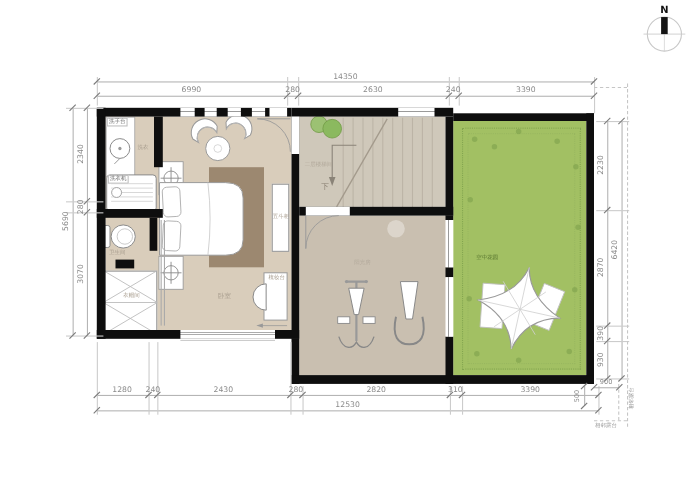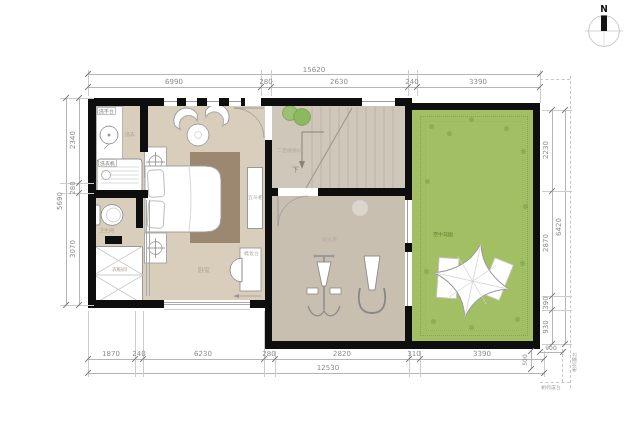--- a/index.html
+++ b/index.html
@@ -239,21 +239,21 @@
   <div class="ext" style="left:417px;top:70px;width:1px;height:26px"></div>
   <div class="ext" style="left:540px;top:70px;width:1px;height:33px"></div>
   <div class="tk" style="left:88px;top:74px"></div>
     <div class="tk" style="left:540px;top:74px"></div>
   <div class="tk" style="left:88px;top:87px"></div>
     <div class="tk" style="left:261px;top:87px"></div>
   <div class="tk" style="left:271px;top:87px"></div>
     <div class="tk" style="left:408px;top:87px"></div>
   <div class="tk" style="left:417px;top:87px"></div>
     <div class="tk" style="left:540px;top:87px"></div>
-  <div class="dth" style="left:314px;top:66px">15620</div>
+  <div class="dth" style="left:314px;top:66px">14350</div>
   <div class="dth" style="left:174px;top:78px">6990</div>
   <div class="dth" style="left:266px;top:78px">280</div>
   <div class="dth" style="left:339px;top:78px">2630</div>
   <div class="dth" style="left:412px;top:78px">240</div>
   <div class="dth" style="left:478px;top:78px">3390</div>
 
   <div class="dl" style="left:88px;top:359px;width:456px;height:1px"></div>
   <div class="dl" style="left:88px;top:373px;width:456px;height:1px"></div>
   <div class="ext" style="left:88px;top:311px;width:1px;height:66px"></div>
   <div class="ext" style="left:135px;top:311px;width:1px;height:66px"></div>
@@ -266,28 +266,28 @@
   <div class="tk" style="left:88px;top:359px"></div>
     <div class="tk" style="left:135px;top:359px"></div>
   <div class="tk" style="left:143px;top:359px"></div>
     <div class="tk" style="left:264px;top:359px"></div>
   <div class="tk" style="left:275px;top:359px"></div>
     <div class="tk" style="left:409px;top:359px"></div>
   <div class="tk" style="left:420px;top:359px"></div>
     <div class="tk" style="left:544px;top:359px"></div>
   <div class="tk" style="left:88px;top:373px"></div>
     <div class="tk" style="left:544px;top:373px"></div>
-  <div class="dth" style="left:111px;top:350px">1870</div>
+  <div class="dth" style="left:111px;top:350px">1280</div>
   <div class="dth" style="left:139px;top:350px">240</div>
-  <div class="dth" style="left:203px;top:350px">6230</div>
+  <div class="dth" style="left:203px;top:350px">2430</div>
   <div class="dth" style="left:269px;top:350px">280</div>
   <div class="dth" style="left:342px;top:350px">2820</div>
   <div class="dth" style="left:414px;top:350px">310</div>
   <div class="dth" style="left:482px;top:350px">3390</div>
-  <div class="dth" style="left:328px;top:364px">12530</div>
+  <div class="dth" style="left:316px;top:364px">12530</div>
 
   <div class="dl" style="left:66px;top:98px;width:1px;height:207px"></div>
   <div class="dl" style="left:79px;top:98px;width:1px;height:207px"></div>
   <div class="ext" style="left:60px;top:98px;width:34px;height:1px"></div>
   <div class="ext" style="left:60px;top:183px;width:34px;height:1px"></div>
   <div class="ext" style="left:60px;top:193px;width:34px;height:1px"></div>
   <div class="ext" style="left:60px;top:305px;width:34px;height:1px"></div>
   <div class="tk" style="left:79px;top:98px"></div>
     <div class="tk" style="left:79px;top:183px"></div>
   <div class="tk" style="left:79px;top:193px"></div>

